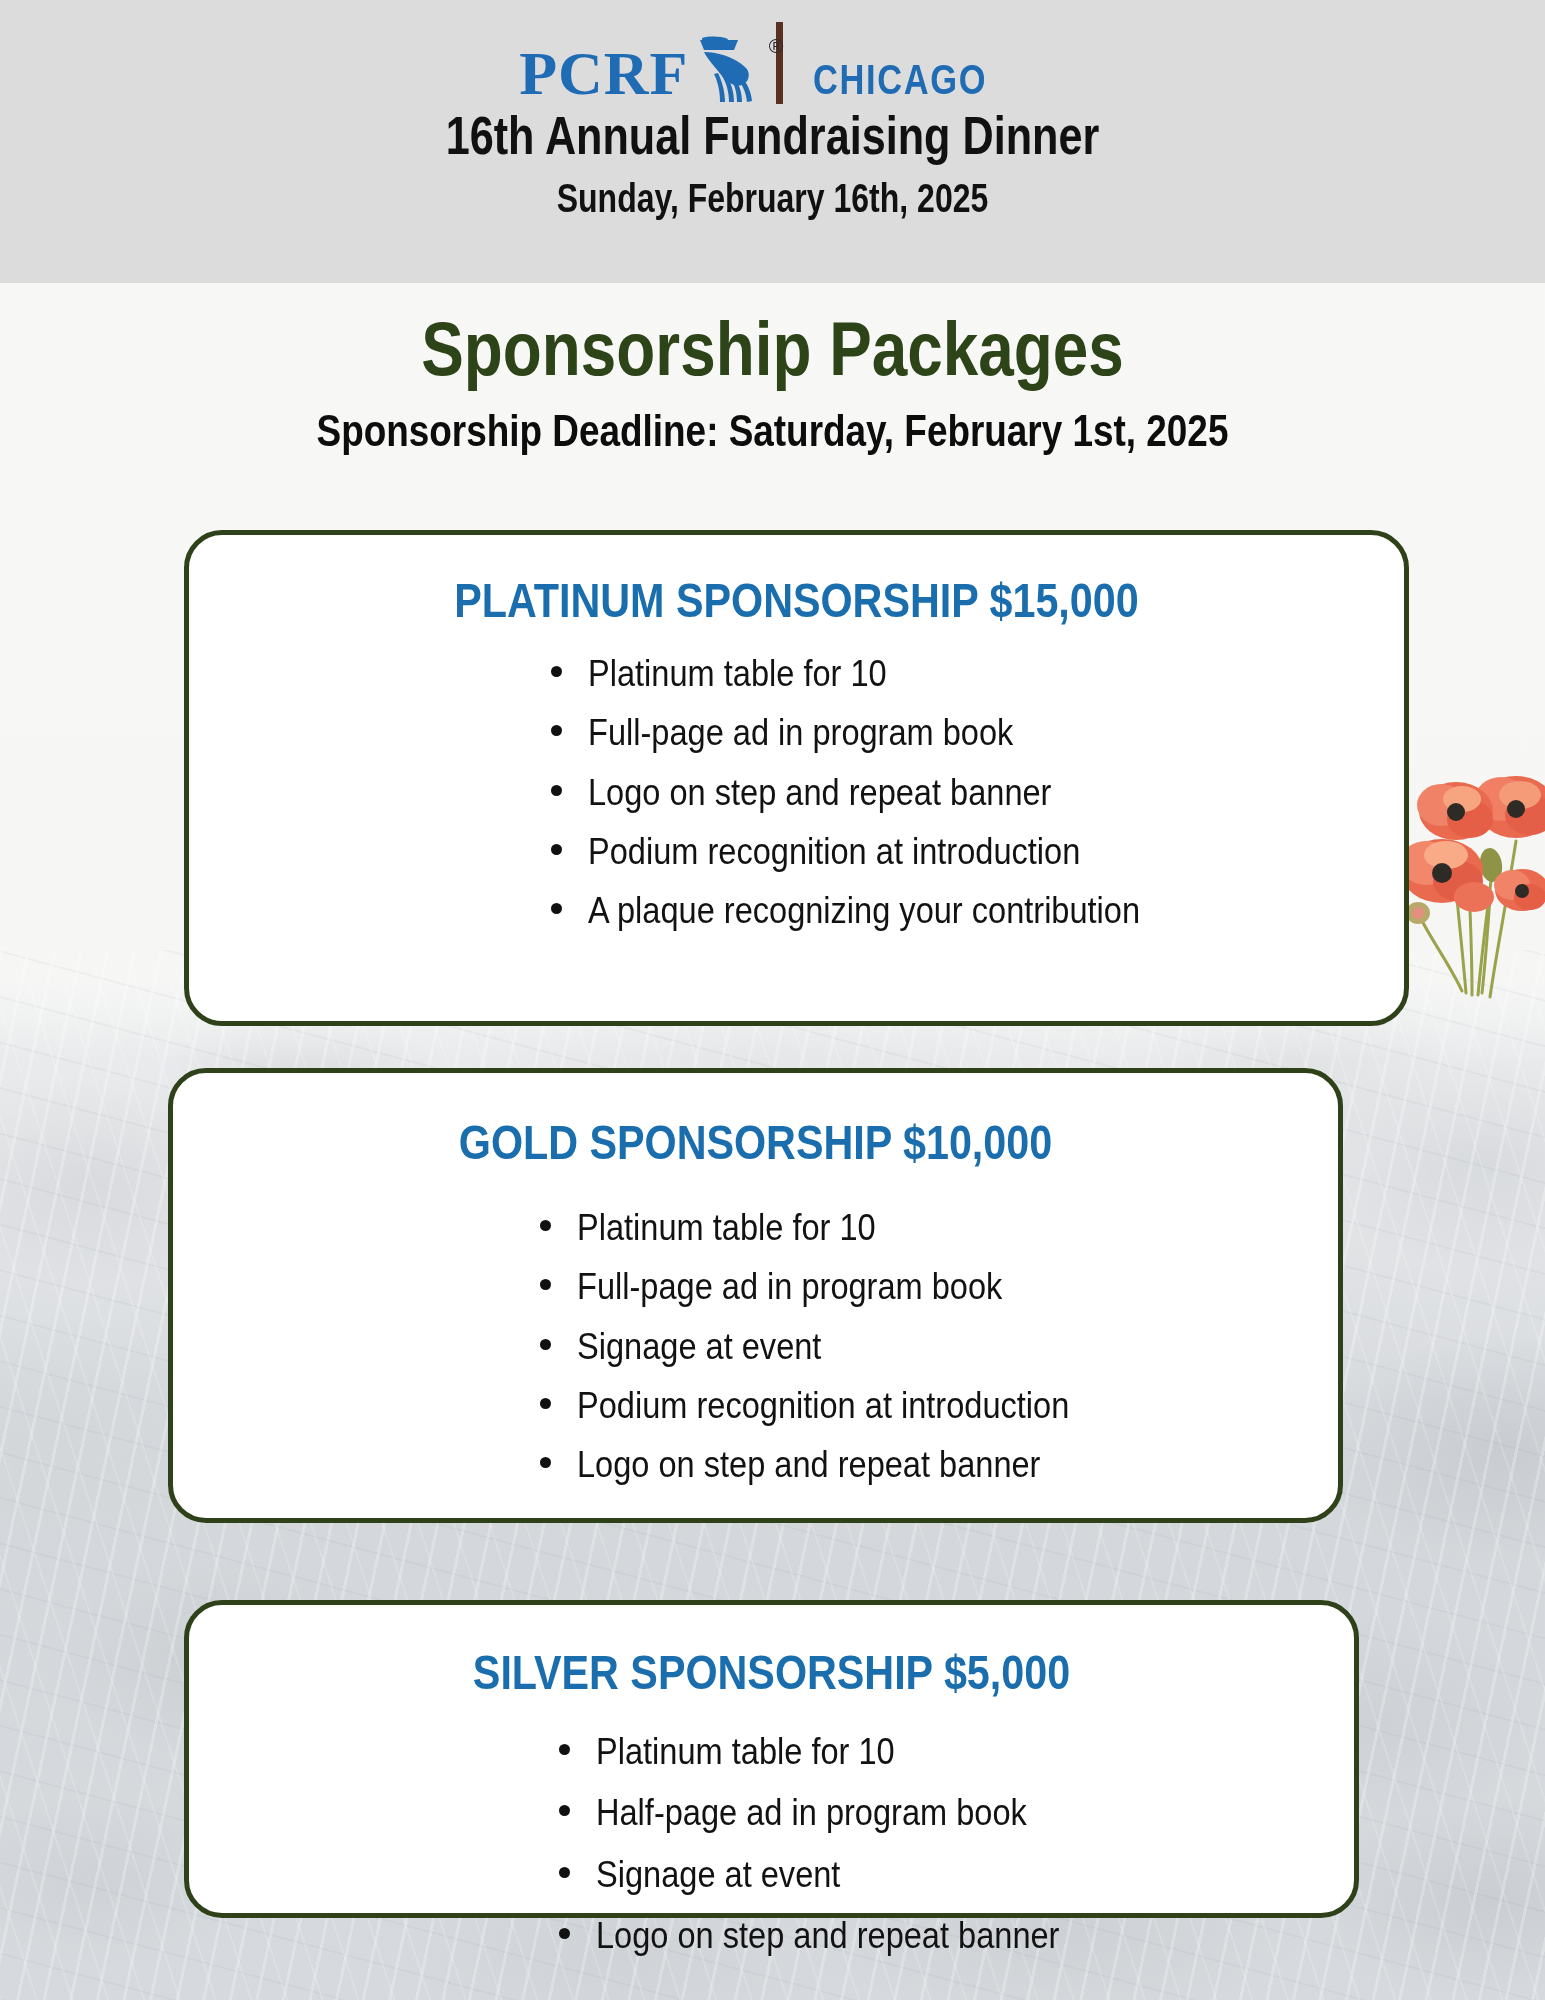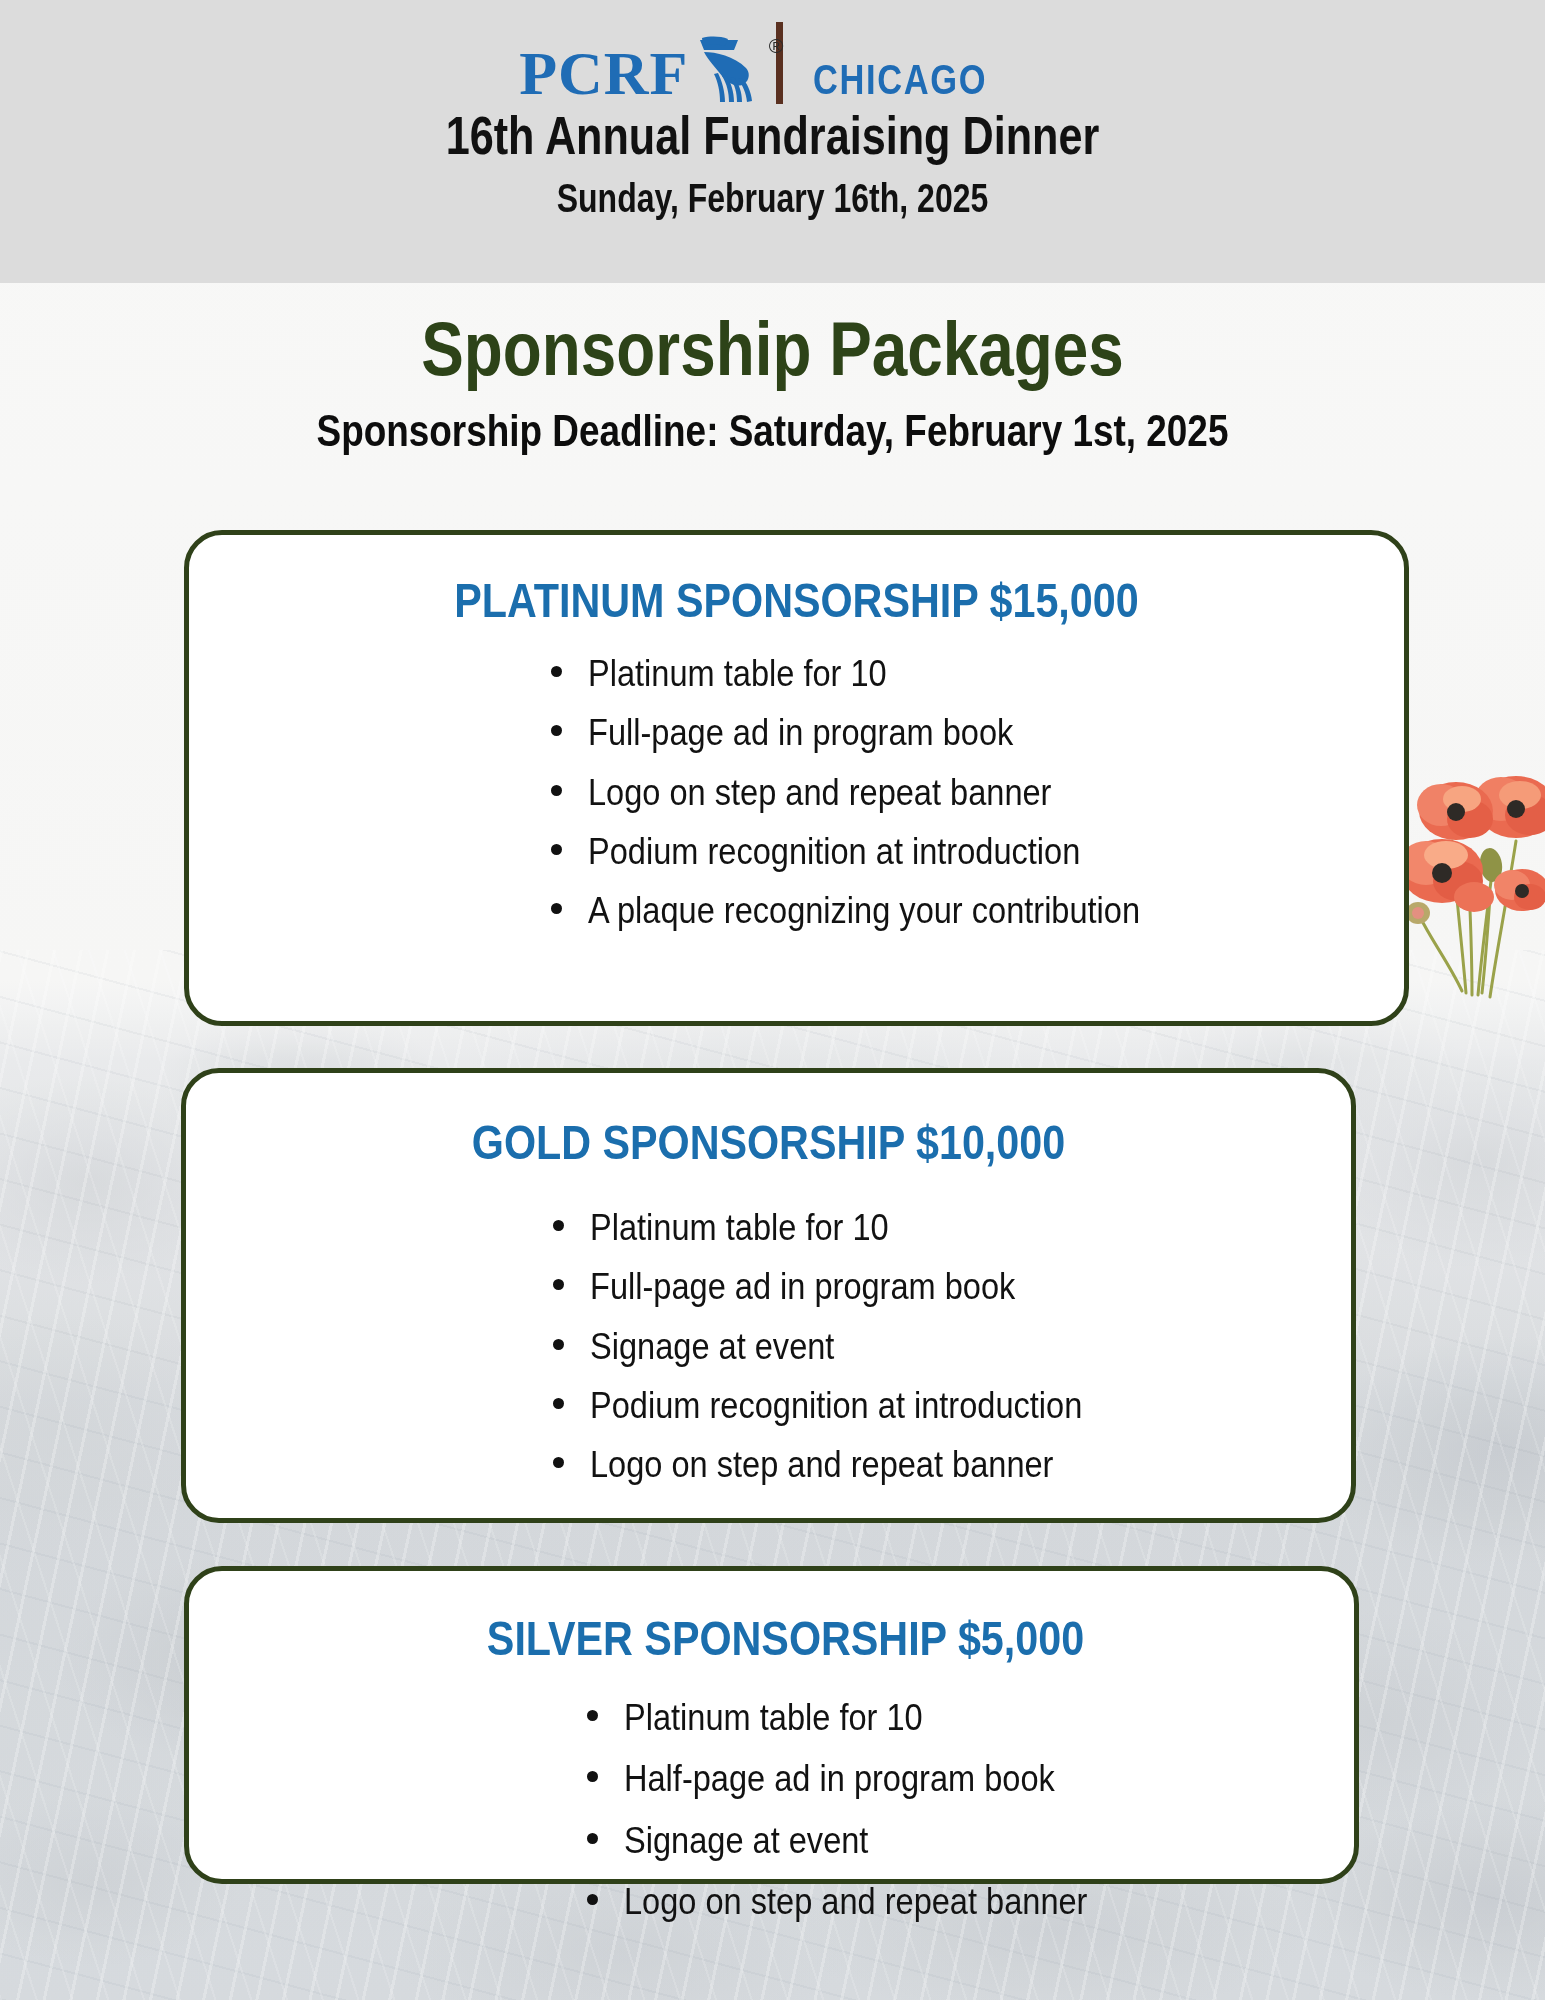--- a/index.html
+++ b/index.html
@@ -200,22 +200,22 @@
   
   .card {
     position: absolute;
     background: #ffffff;
     border: 5px solid #2f4119;
     border-radius: 38px;
     z-index: 7;
     box-sizing: border-box;
   }
   #card-platinum { left: 184px; top: 530px;  width: 1225px; height: 496px; }
-  #card-gold     { left: 181px; top: 1068px; width: 1175px; height: 455px; }
-  #card-silver   { left: 184px; top: 1566px; width: 1175px; height: 318px; padding-left: 28px; }
+  #card-gold     { left: 168px; top: 1068px; width: 1175px; height: 455px; }
+  #card-silver   { left: 184px; top: 1600px; width: 1175px; height: 318px; }
 
   .card-heading {
     text-align: center;
     color: #1b6ead;
     font-weight: 700;
     font-size: 48px;
     transform: scaleX(0.86);
     white-space: nowrap;
     margin: 0;
   }

